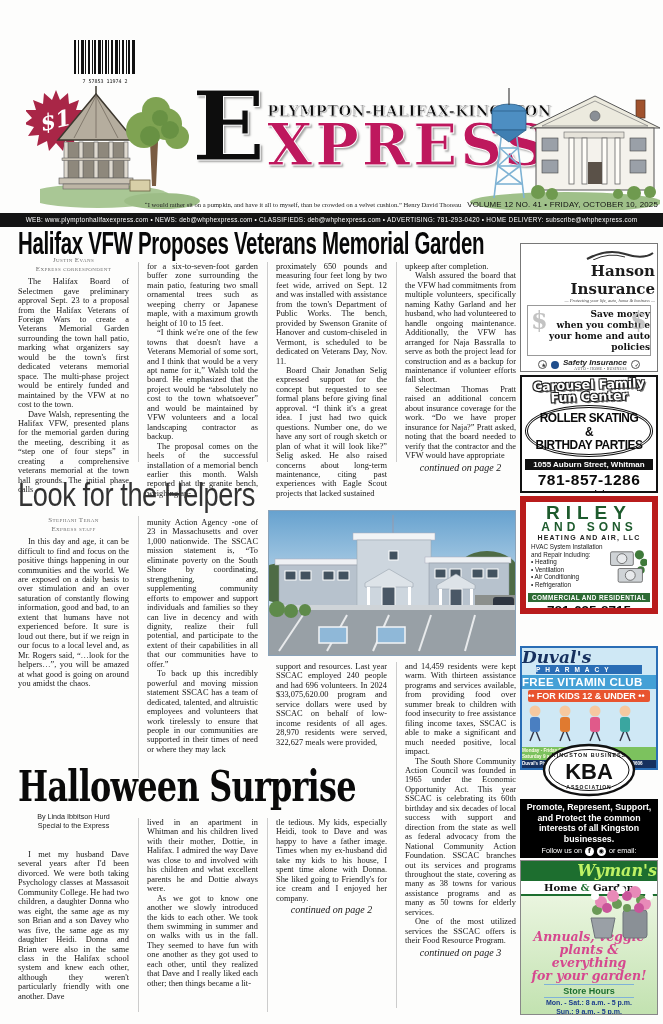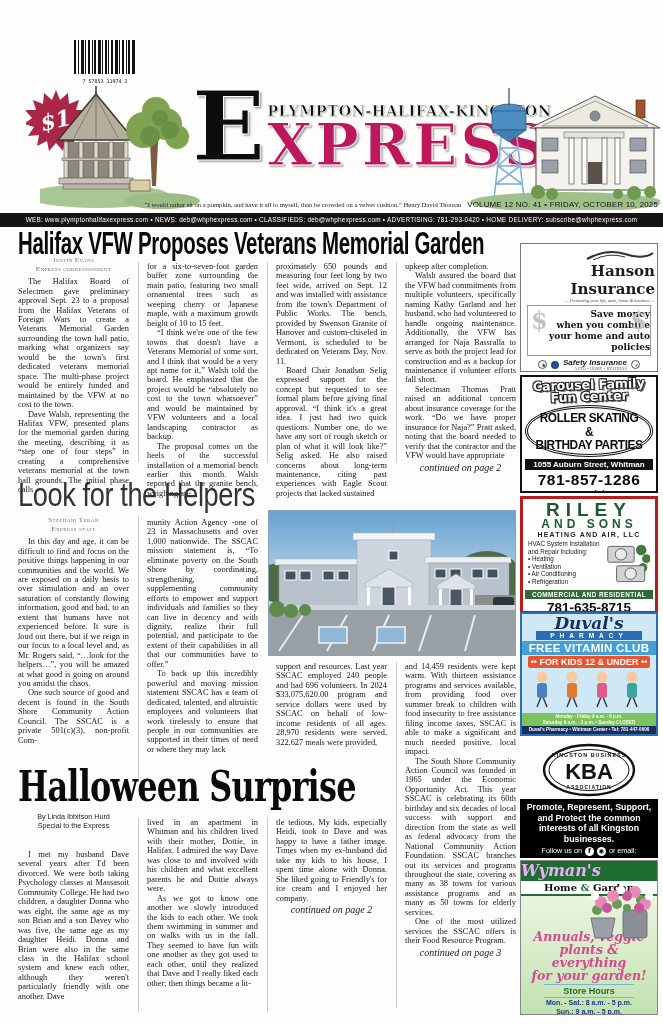--- a/index.html
+++ b/index.html
@@ -64,49 +64,49 @@
 
   .ad-carousel { top:375px; height:118px; border:2px solid #111; text-align:center; padding:1px; }
   .car-logo { font:bold 12.5px/12px "DejaVu Sans",sans-serif; color:#fff; transform:rotate(-2deg);
               text-shadow:-1px -1px 0 #222, 1px -1px 0 #222, -1px 1px 0 #222, 1px 1px 0 #222, 2px 2px 0 #777; margin-top:1px; }
   .car-oval { border:3px double #111; border-radius:50%; margin:2px 2px; padding:3px 0 2px; }
   .car-oval div { font:900 13.5px/13.5px "Liberation Sans",sans-serif; letter-spacing:-.5px; transform:scaleX(.88); color:#0a0a0a; }
   .car-addr { background:#111; color:#fff; font:bold 8px/11px "Liberation Sans",sans-serif; margin:1px 2px; }
   .car-phone { font:900 15.5px "Liberation Sans",sans-serif; letter-spacing:.5px; color:#0a0a0a; }
   .car-web { font:bold 8.4px "Liberation Sans",sans-serif; color:#0a0a0a; }
 
-  .ad-riley { top:496px; height:118px; border:3px solid #b91c1c; text-align:center; padding:2px; }
+  .ad-riley { top:496px; height:118px; border:6px solid #b91c1c; text-align:center; padding:2px; }
   .riley-n1 { font:900 19px/17px "Liberation Sans",sans-serif; letter-spacing:6px; color:#1d5b2d; }
   .riley-n2 { font:900 12px/12px "Liberation Sans",sans-serif; letter-spacing:4px; color:#1d5b2d; }
   .riley-n3 { font:bold 7px/9px "Liberation Sans",sans-serif; letter-spacing:1.2px; color:#222; }
   .riley-mid { display:flex; text-align:left; padding:1px 3px; }
   .riley-desc { font:6.3px/7.6px "Liberation Sans",sans-serif; color:#222; width:78px; }
   .riley-bullets p { margin:0; text-indent:0; font:6.3px/7.6px "Liberation Sans",sans-serif; }
   .riley-bullets p::before { content:"• "; }
   .riley-bar { background:#2e6b35; color:#fff; font:bold 6.4px/9px "Liberation Sans",sans-serif; letter-spacing:.4px; margin:1px 0; }
   .riley-phone { font:900 13.5px "Liberation Sans",sans-serif; color:#0a0a0a; }
   .riley-web { font:6.4px "Liberation Sans",sans-serif; color:#333; }
 
-  .ad-duvals { top:612px; height:124px; border:2px solid #2a6db5; background:#cfe8f5; text-align:center; }
+  .ad-duvals { top:646px; height:124px; border:2px solid #2a6db5; background:#cfe8f5; }
   .duv-name { font:bold italic 17px/16px "DejaVu Serif",serif; color:#16305e; margin-top:1px; }
   .duv-pharm { background:#2a6db5; color:#fff; font:bold 6.5px/9px "Liberation Sans",sans-serif; letter-spacing:5px; margin:0 14px; }
   .duv-free { background:#44a0d6; color:#fff; font:900 11.5px/14px "Liberation Sans",sans-serif; letter-spacing:.3px; margin-top:1px; }
   .duv-kids-line { background:#e8542f; color:#fff; font:900 9px/12px "Liberation Sans",sans-serif; margin:1px 6px; border-radius:2px; }
   .duv-grass { background:#7cc25e; font:bold 4.6px/5.6px "Liberation Sans",sans-serif; color:#fffbe8; padding:1px 0; }
   .duv-footer { background:#16305e; color:#fff; font:bold 4.6px/8px "Liberation Sans",sans-serif; }
 
   .ad-kba { top:743px; height:115px; border:0; text-align:center; background:transparent; }
   .kba-box { background:#000; color:#fff; margin-top:2px; padding:3px 4px 4px; }
   .kba-msg { font:bold 8.8px/10.5px "Liberation Sans",sans-serif; }
   .kba-follow { font:7.2px/10px "Liberation Sans",sans-serif; margin-top:2px; display:flex; justify-content:center; align-items:center; gap:3px; }
   .soc { width:9px; height:9px; border-radius:50%; background:#fff; color:#000; font:bold 6.5px/9px "DejaVu Sans",sans-serif; }
   .kba-email { font:7.4px "Liberation Sans",sans-serif; }
 
   .ad-wymans { top:860px; height:155px; border:1px solid #888; }
-  .wym-head { background:#1d6e2f; color:#f0abfc; font:bold italic 16px/20px "DejaVu Serif",serif; text-align:left; }
+  .wym-head { background:#1d6e2f; color:#bef264; font:bold italic 16px/20px "DejaVu Serif",serif; text-align:right; }
   .wym-sub { background:#fff; color:#111; font:bold 10px/13px "DejaVu Serif",serif; text-align:center; border-bottom:2px solid #1d6e2f; }
   .wym-sub .amp { color:#1d6e2f; }
   .wym-body { position:relative; height:118px; background:linear-gradient(#eaf5df,#c2e2b0); text-align:center; }
   .wym-script { font:bold italic 12.5px/13px "DejaVu Serif",serif; color:#d6488f; padding-top:34px; }
   .wym-hours-t { font:bold 9px/12px "Liberation Sans",sans-serif; color:#1d6e2f; border-top:1.5px solid #7fb2d8; border-bottom:1.5px solid #7fb2d8; width:90px; margin:2px auto 1px; }
   .wym-hours { font:bold 7px/8.6px "Liberation Sans",sans-serif; color:#1a3a8c; }
   .wym-flowers { position:absolute; right:2px; top:-14px; }
 </style>
 </head>
 <body>
@@ -335,21 +335,20 @@
       </g>
   </svg>
 
   <div class="col" style="left:18px; top:516px; height:250px;">
     <div class="byline">
       <div>Stephani Teran</div>
       <div>Express staff</div>
     </div>
     <div>
         <p>In this day and age, it can be difficult to find and focus on the positive things happening in our communities and the world. We are exposed on a daily basis to over stimulation and an over saturation of constantly flowing information, good and bad, to an extent that humans have not experienced before. It sure is loud out there, but if we reign in our focus to a local level and, as Mr. Rogers said, “…look for the helpers…”, you will be amazed at what good is going on around you amidst the chaos.</p>
-        <p>One such source of good and decent is found in the South Shore Community Action Council. The SSCAC is a private 501(c)(3), non-profit Com-</p>
       </div>
   </div>
   <div class="col cont" style="left:147px; top:518px; height:260px;">
       <p>munity Action Agency -one of 23 in Massachusetts and over 1,000 nationwide. The SSCAC mission statement is, “To eliminate poverty on the South Shore by coordinating, strengthening, and supplementing community efforts to empower and support individuals and families so they can live in decency and with dignity, realize their full potential, and participate to the extent of their capabilities in all that our communities have to offer.”</p>
       <p>To back up this incredibly powerful and moving mission statement SSCAC has a team of dedicated, talented, and altruistic employees and volunteers that work tirelessly to ensure that people in our communities are supported in their times of need or where they may lack</p>
     </div>
   <div class="col cont" style="left:276px; top:662px; height:102px;">
       <p>support and resources. Last year SSCAC employed 240 people and had 696 volunteers. In 2024 $33,075,620.00 program and service dollars were used by SSCAC on behalf of low-income residents of all ages. 28,970 residents were served, 322,627 meals were provided,</p>
     </div>
   <div class="col cont" style="left:405px; top:662px; height:350px;">

